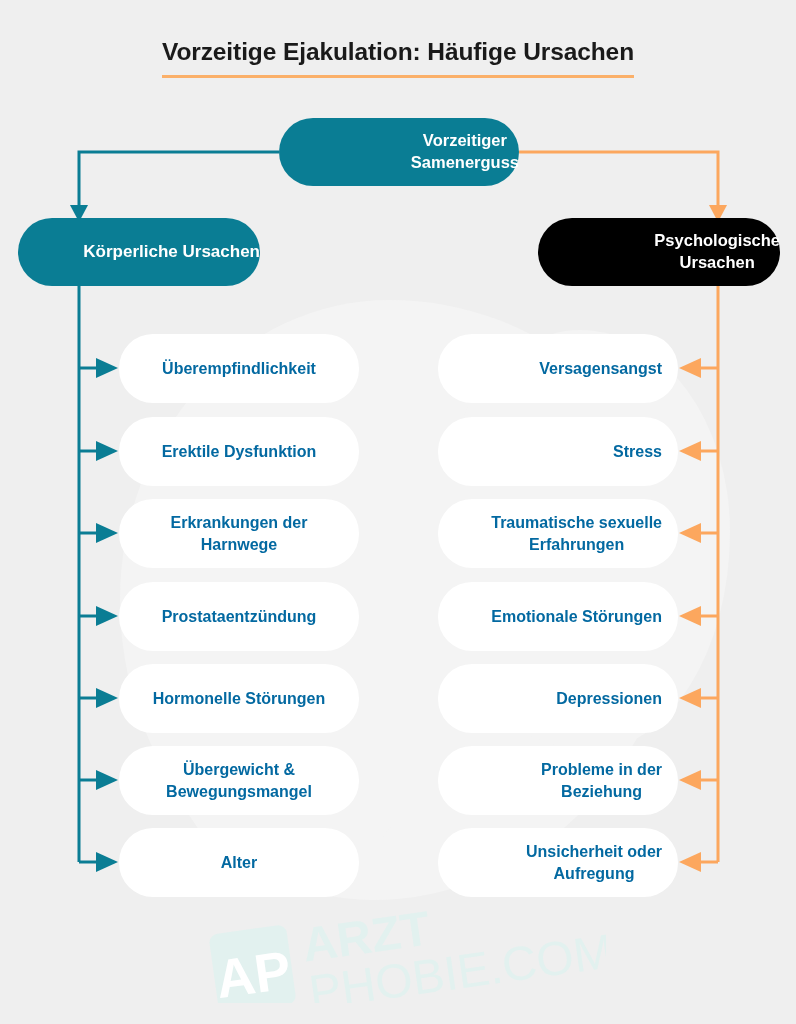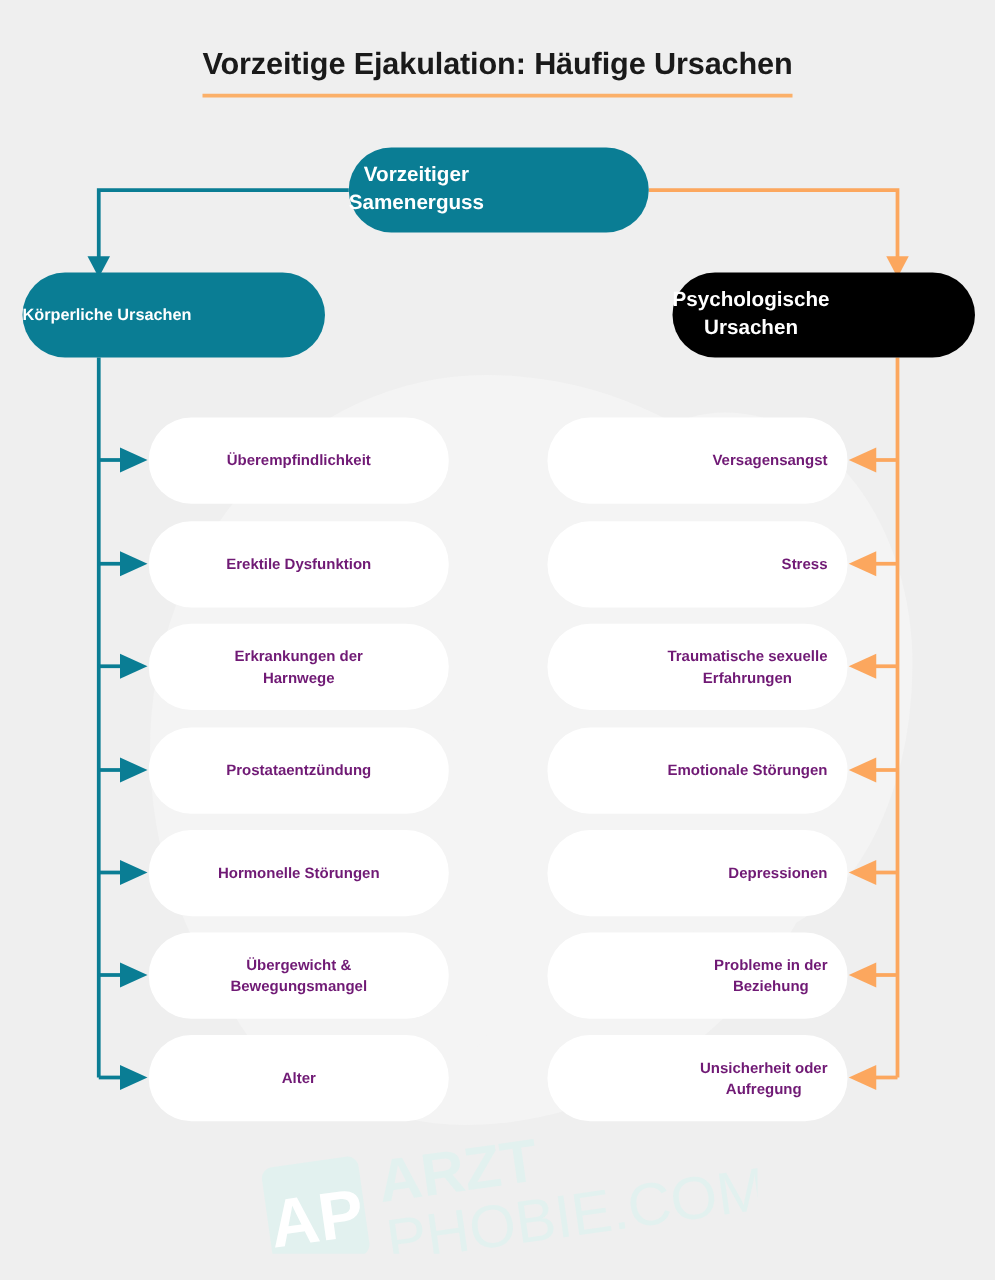--- a/index.html
+++ b/index.html
@@ -58,42 +58,42 @@
     inset: 0;
     z-index: 1;
   }
 
   
   .node {
     position: absolute;
     z-index: 2;
     display: flex;
     align-items: center;
-    justify-content: flex-start;
+    justify-content: flex-end;
     text-align: center;
     box-sizing: border-box;
   }
   .node-root {
     left: 279px; top: 118px;
     width: 240px; height: 68px;
     border-radius: 34px;
     background: #0a7d94;
     color: #ffffff;
     font-weight: 700;
     font-size: 16.5px;
     line-height: 1.32;
   }
   .node-left-head {
     left: 18px; top: 218px;
     width: 242px; height: 68px;
     border-radius: 34px;
     background: #0a7d94;
     color: #ffffff;
     font-weight: 700;
-    font-size: 13px;
+    font-size: 17px;
     line-height: 1.32;
   }
   .node-right-head {
     left: 538px; top: 218px;
     width: 242px; height: 68px;
     border-radius: 34px;
     background: #000000;
     color: #ffffff;
     font-weight: 700;
     font-size: 16.5px;
@@ -104,23 +104,23 @@
     position: absolute;
     z-index: 2;
     width: 240px;
     height: 69px;
     border-radius: 34px;
     background: #ffffff;
     display: flex;
     align-items: center;
     justify-content: center;
     text-align: center;
-    color: #701a75;
-    font-weight: 700;
-    font-size: 12px;
+    color: #0369a1;
+    font-weight: 700;
+    font-size: 16px;
     line-height: 1.35;
     box-sizing: border-box;
     padding: 0 16px;
   }
   .leaf-left  { left: 119px; }
   .leaf-right { left: 438px; justify-content: flex-end; }
 
   
   .watermark {
     position: absolute;

